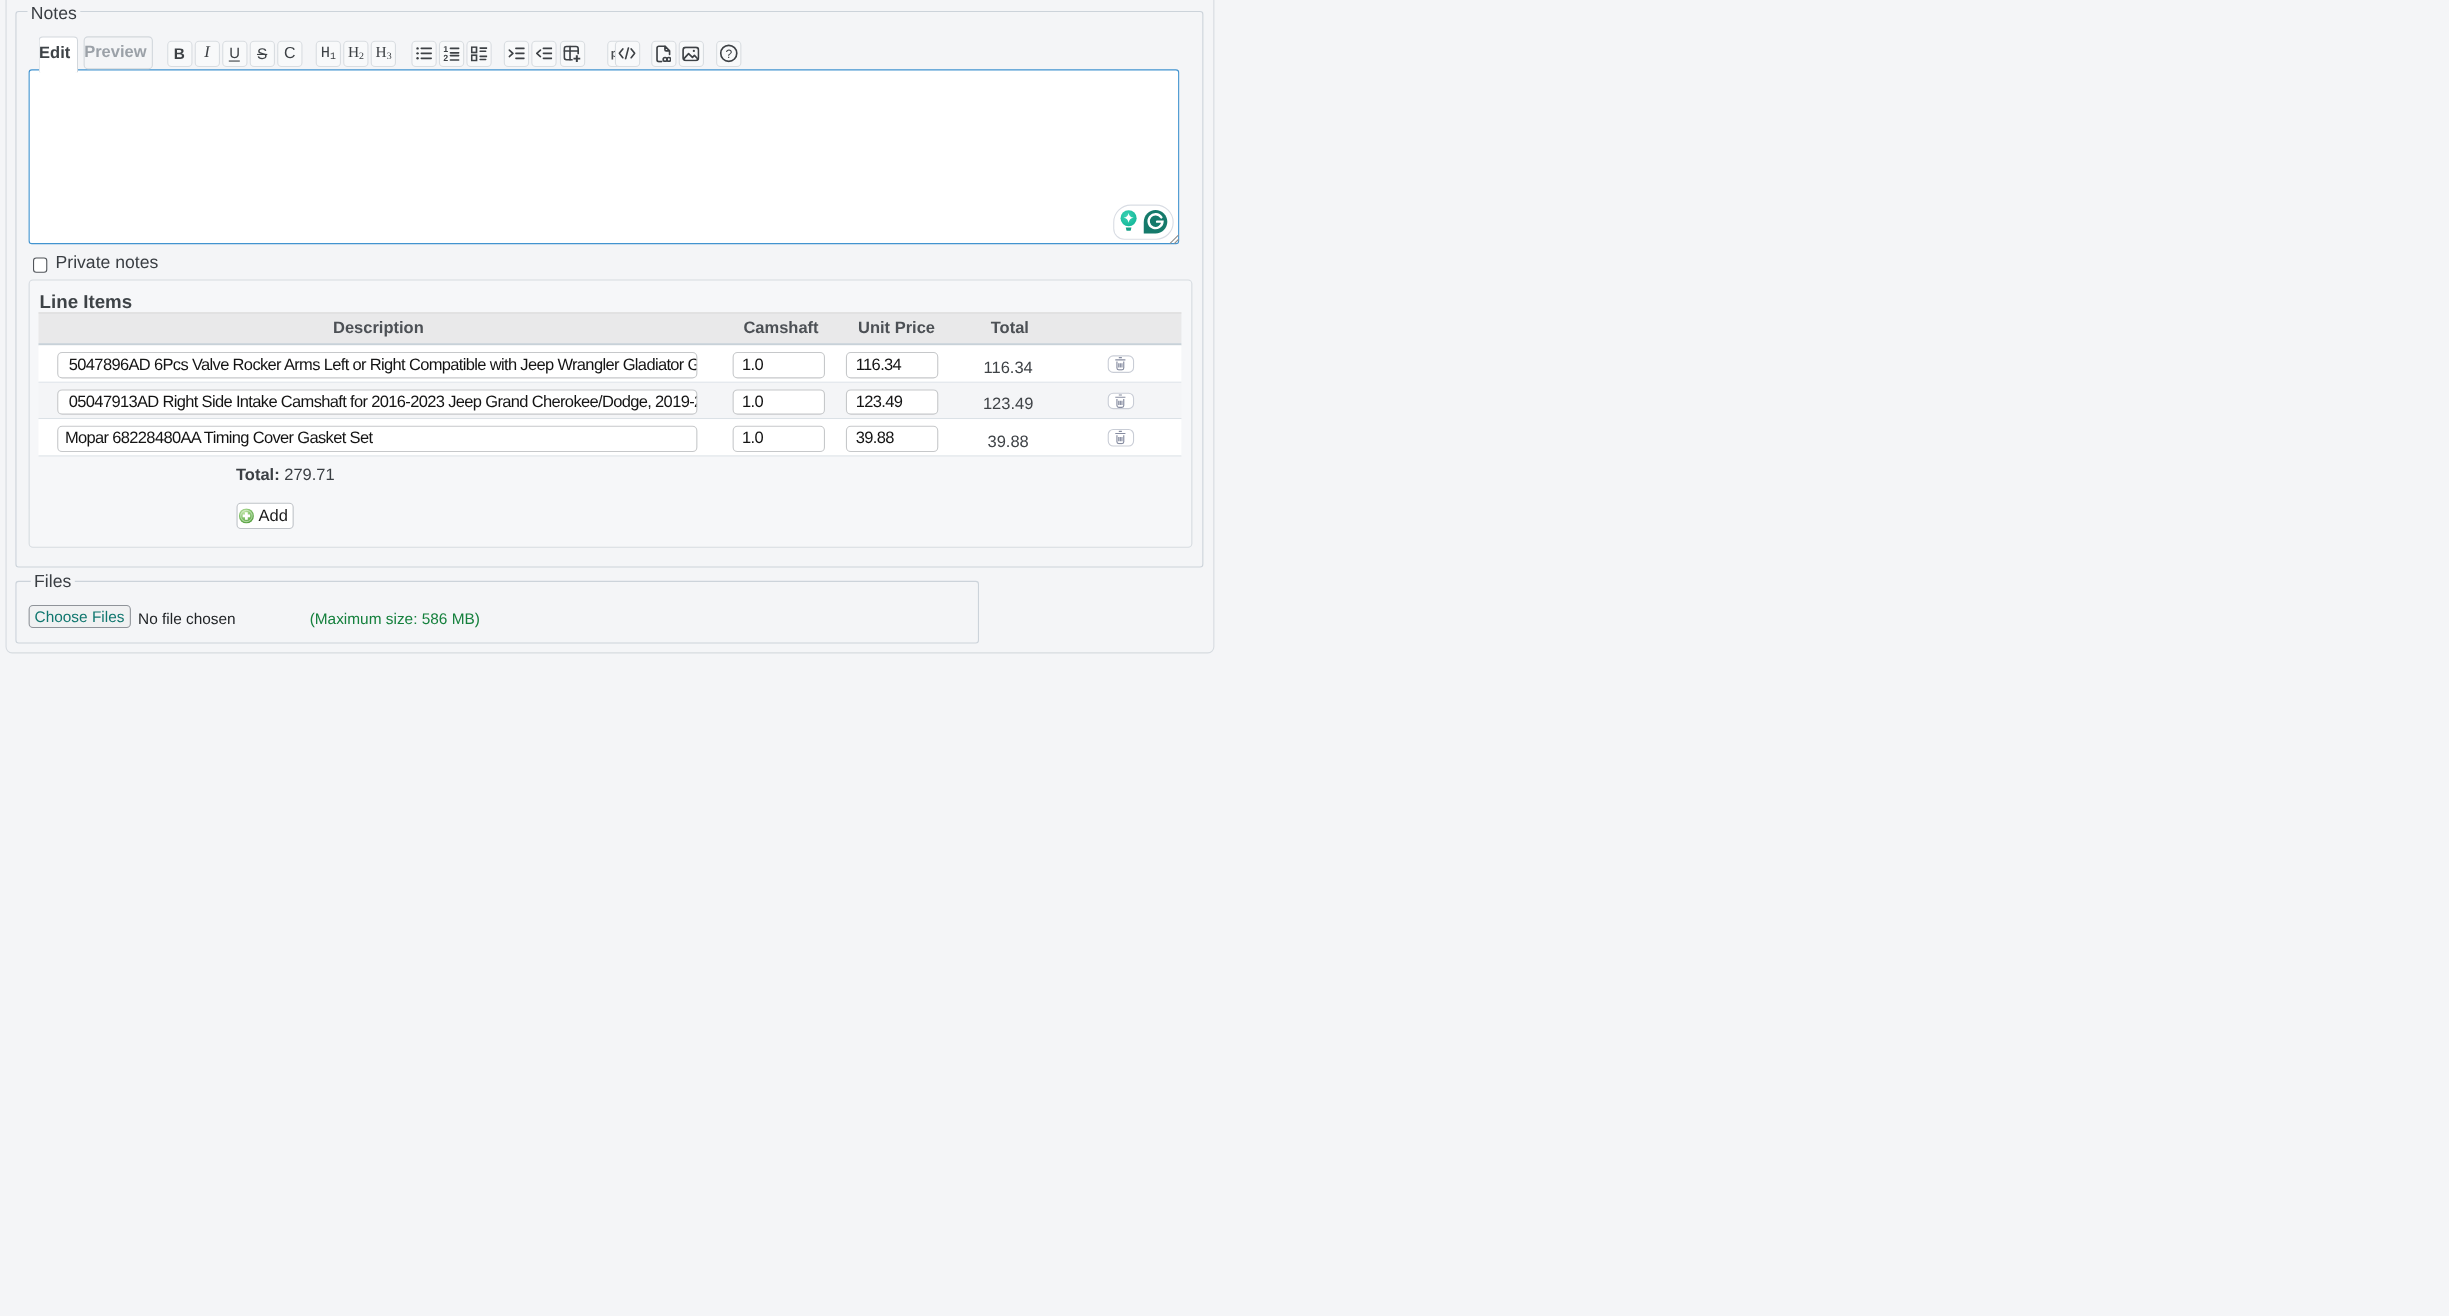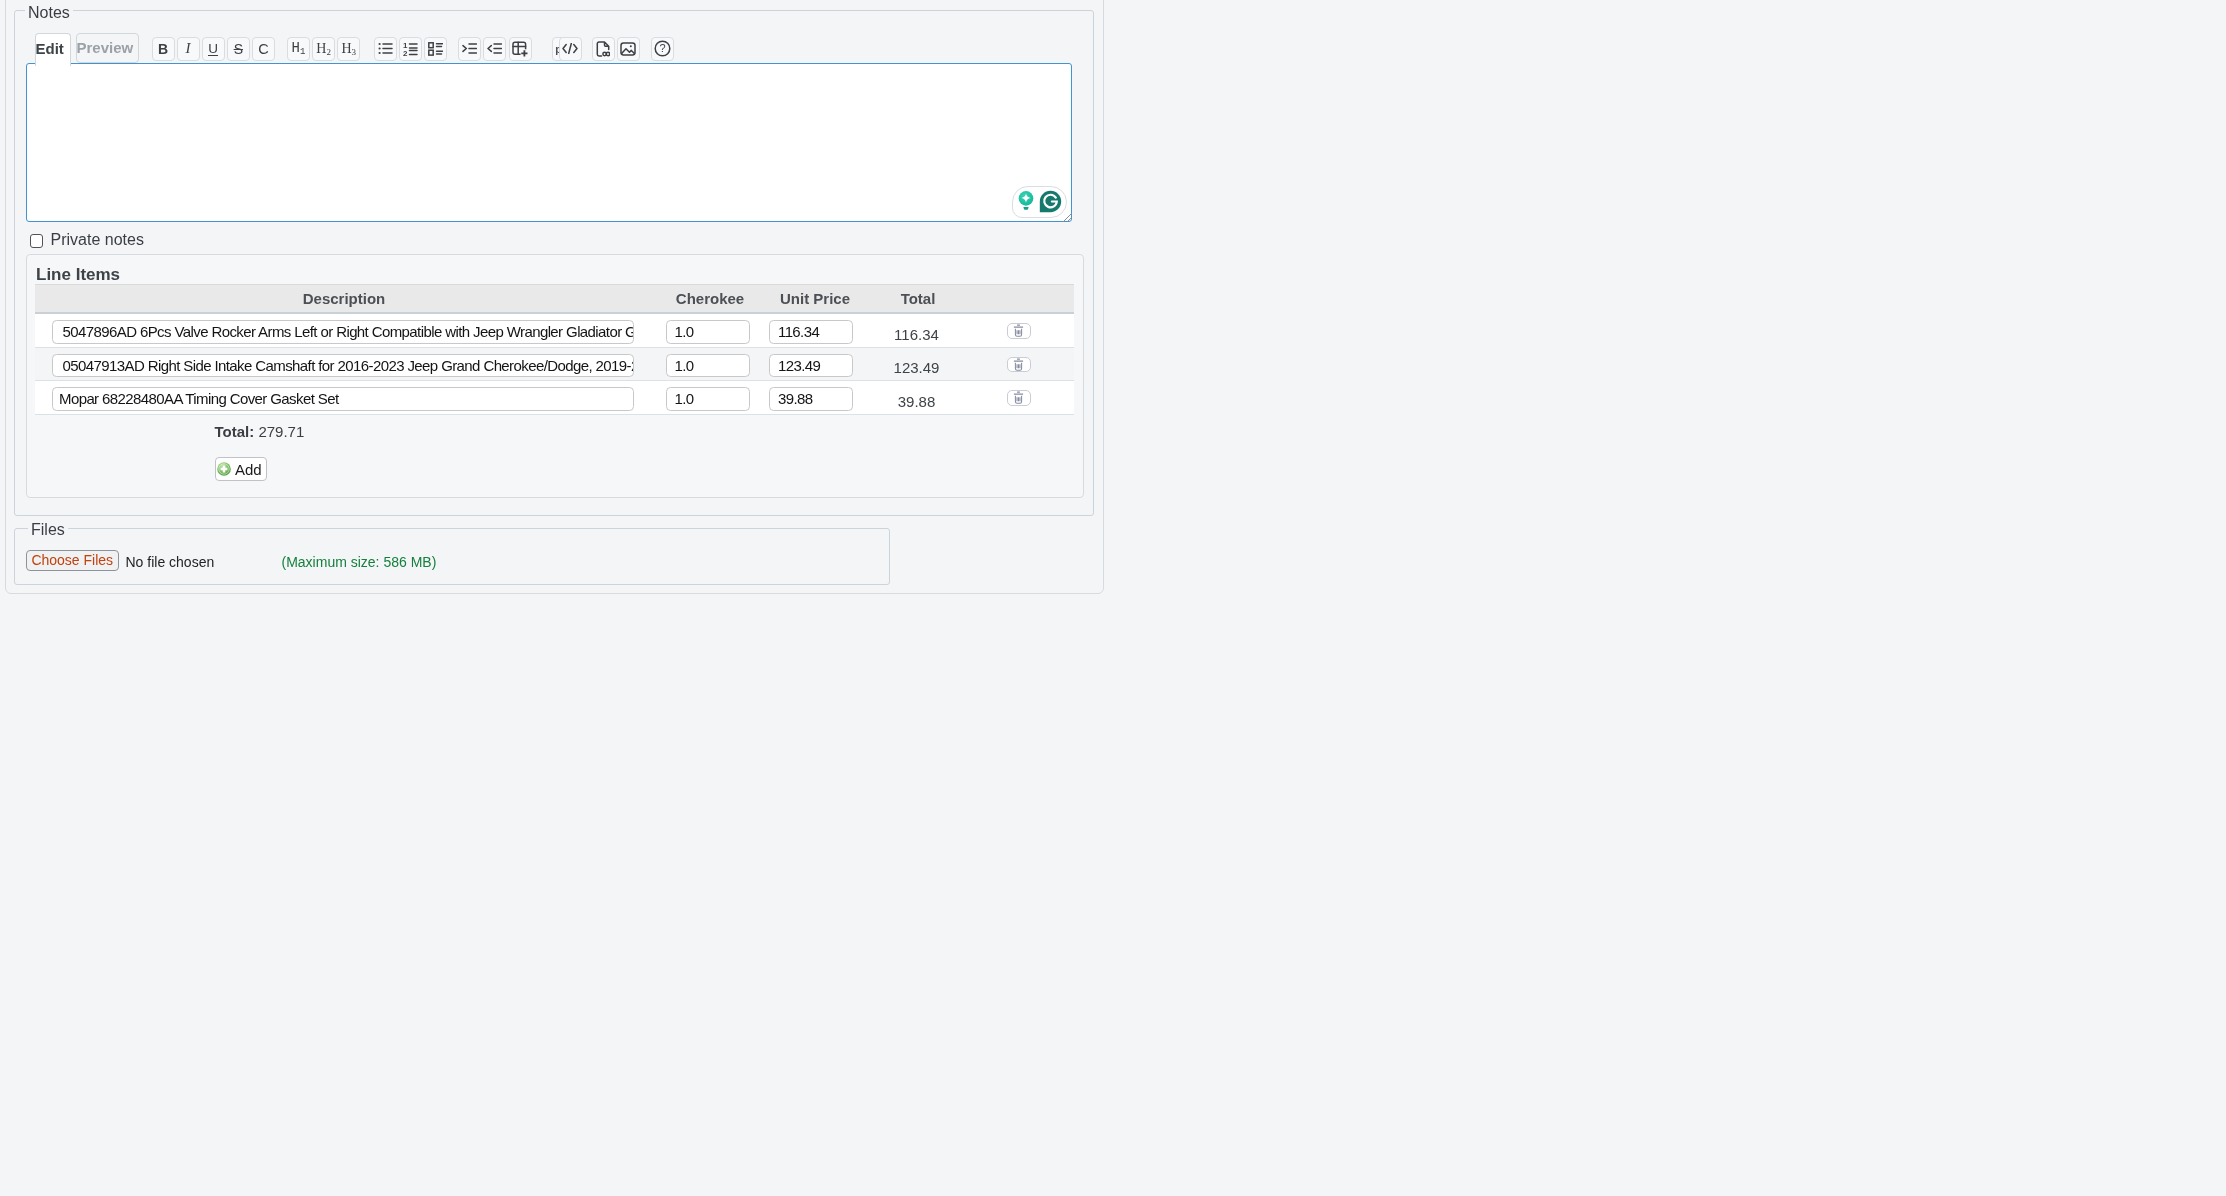--- a/index.html
+++ b/index.html
@@ -71,21 +71,21 @@
 .del { position:absolute; left:1006.5px; width:24px; height:15.5px; background:#fff;
   border:1px solid #c9cdd6; border-radius:5px; display:flex; align-items:center;
   justify-content:center; }
 .tfoot-total { position:absolute; left:214.5px; top:423px; font-size:15px;
   color:#3b3f44; line-height:17px; }
 .btn-add { position:absolute; left:215px; top:456.5px; width:52px; height:24px;
   background:#fff; border:1px solid #bfc3c8; border-radius:4px; }
 
 .btn-file { position:absolute; left:26px; top:550px; width:92.5px; height:20.5px;
   background:#f0f1f2; border:1px solid #8f9399; border-radius:4px; font-size:14px;
-  color:#c2410c; text-align:center; line-height:18.5px; }
+  color:#0f766e; text-align:center; line-height:18.5px; }
 .t15 { position:absolute; font-size:15px; }
 </style>
 </head>
 <body>
 <div class="outer"></div>
 <div class="fs fs-notes">
     <span class="legend" style="left:10px;">Notes</span>
   </div>
 <div class="fs fs-files">
     <span class="legend" style="left:13px;">Files</span>
@@ -214,21 +214,21 @@
 </svg>
 
 <div class="cb"></div>
 <div class="cb-label">Private notes</div>
 
 <div class="panel"></div>
 <div class="li-title">Line Items</div>
 <div class="thead"></div>
 <div class="thead-b"></div>
 <div class="th" style="left:269px; width:150px;">Description</div>
-<div class="th" style="left:645px; width:130px;">Cherokee</div>
+<div class="th" style="left:645px; width:130px;">Camshaft</div>
 <div class="th" style="left:750px; width:130px;">Unit Price</div>
 <div class="th" style="left:853px; width:130px;">Total</div>
 
 <div class="row r1"></div>
 <div class="row r2"></div>
 <div class="row r3"></div>
 
 <div class="inp inp-d" style="top:320px;">&nbsp;5047896AD 6Pcs Valve Rocker Arms Left or Right Compatible with Jeep Wrangler Gladiator Gr</div>
 <div class="inp inp-q" style="top:320px;">1.0</div>
 <div class="inp inp-u" style="top:320px;">116.34</div>

